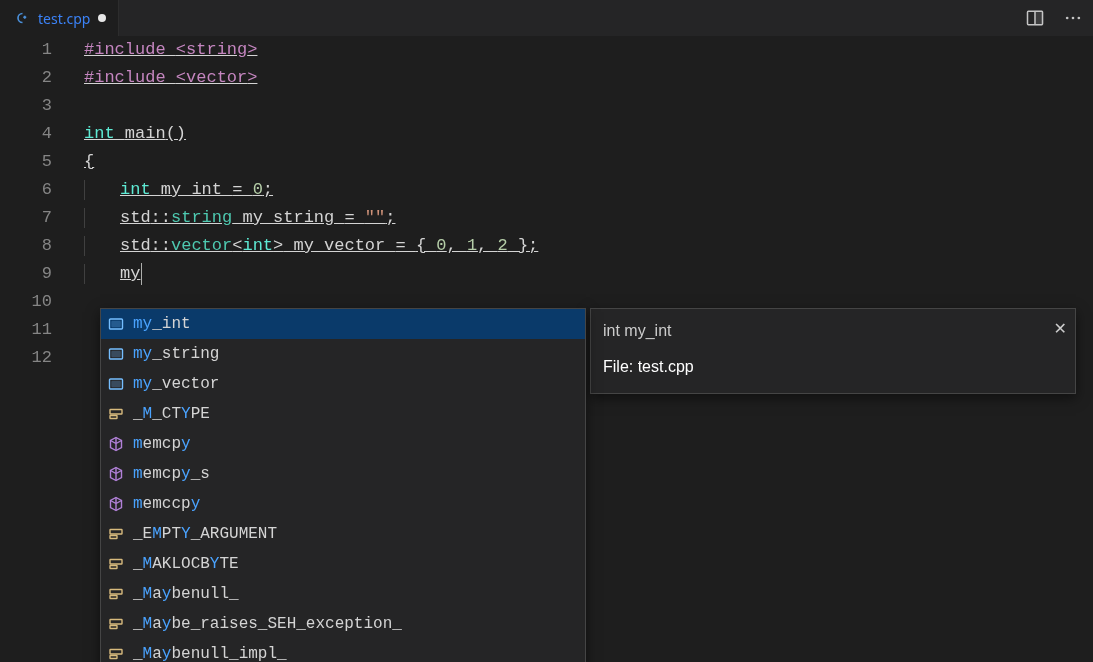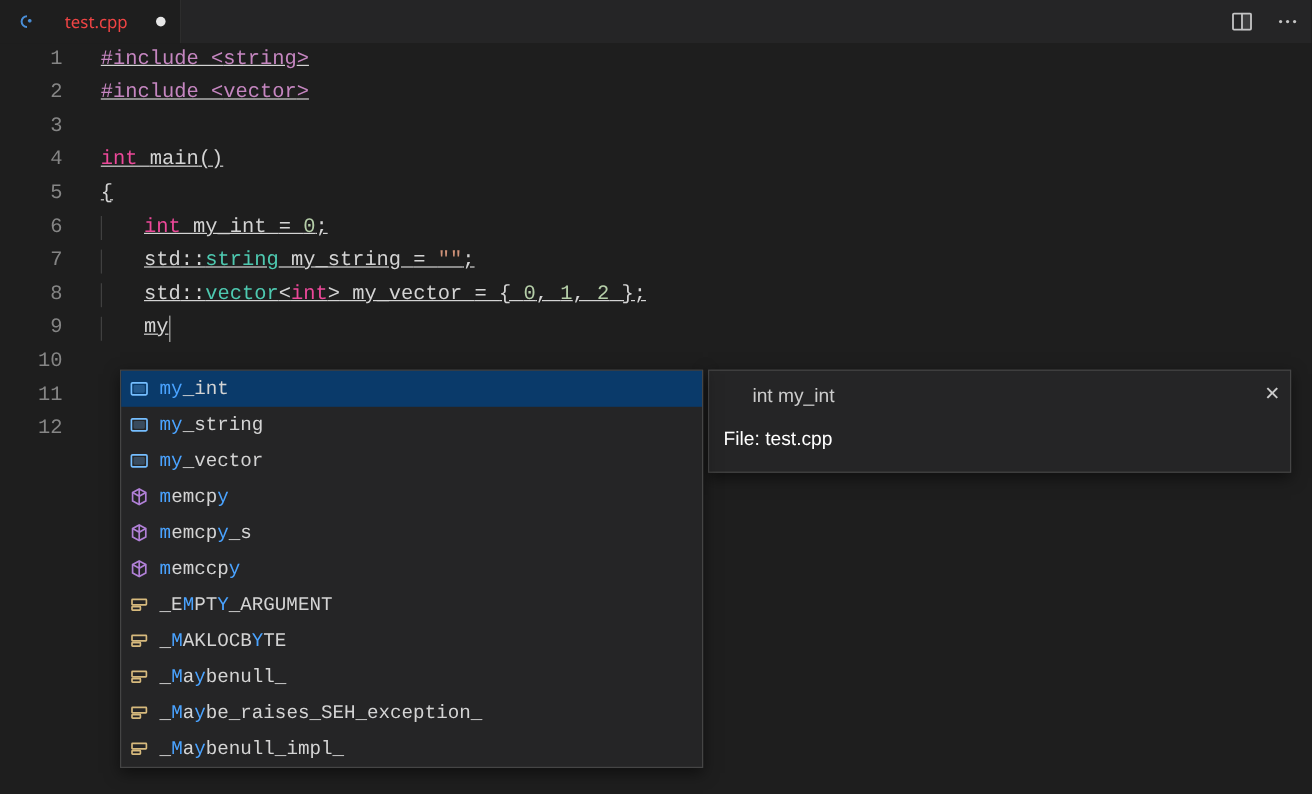--- a/index.html
+++ b/index.html
@@ -17,25 +17,25 @@
     background: #252526;
     display: flex;
     align-items: center;
     justify-content: space-between;
     padding-right: 8px;
   }
   .tabbar-left { display: flex; align-items: center; height: 100%; }
   .tab {
     display: flex;
     align-items: center;
-    gap: 24px;
+    gap: 8px;
     height: 100%;
     padding: 0 12px;
     background: #1e1e1e;
-    color: #ef4444;
+    color: #3b82f6;
     border-right: 1px solid #2d2d2d;
   }
   .tab .file-icon {
     width: 18px; height: 18px;
     display: inline-flex; align-items: center; justify-content: center;
     color: #4a8fd9;
   }
   .tab .dirty {
     width: 8px; height: 8px; border-radius: 50%;
     background: #e7e7e7;
@@ -71,21 +71,21 @@
     flex: 1;
     position: relative;
     padding-left: 14px;
     white-space: pre;
     color: #d4d4d4;
   }
   .code .row { height: 28px; display: flex; align-items: center; text-decoration: underline; }
   .tok-directive { color: #c586c0; }
   .tok-angle     { color: #c586c0; }
   .tok-hdr       { color: #c586c0; }
-  .tok-kw        { color: #ec4899; }
+  .tok-kw        { color: #5eead4; }
   .tok-type      { color: #4ec9b0; }
   .tok-id        { color: #d4d4d4; }
   .tok-punc      { color: #d4d4d4; }
   .tok-op        { color: #d4d4d4; }
   .tok-num       { color: #b5cea8; }
   .tok-str       { color: #ce9178; }
   .guide {
     display: inline-block;
     width: 1px;
     height: 20px;
@@ -145,21 +145,21 @@
     color: #cccccc;
     font-family: "Segoe UI", ui-sans-serif, sans-serif;
     font-size: 16px;
   }
   .suggest-detail .close {
     position: absolute;
     top: 6px; right: 8px;
     color: #cccccc;
     font-size: 16px;
   }
-  .suggest-detail .sig { margin-bottom: 8px; margin-left: 24px; }
+  .suggest-detail .sig { margin-bottom: 8px; }
   .suggest-detail .file { color: #ffffff; }
 </style>
 </head>
 <body>
 
 <div class="tabbar">
   <div class="tabbar-left">
     <div class="tab">
       <span class="file-icon">
         <svg viewBox="0 0 24 24" width="18" height="18" fill="none" stroke="#4a8fd9" stroke-width="2.2">
@@ -229,20 +229,29 @@
         <span class="s-icon">
           <svg viewBox="0 0 16 16" width="16" height="16" fill="none" stroke="#75beff" stroke-width="1.4">
             <rect x="1.5" y="3" width="13" height="10" rx="1"></rect>
             <rect x="4" y="5.5" width="8" height="5" rx="0.5" fill="#75beff" opacity="0.25"></rect>
           </svg>
         </span>
         <span class="s-label"><span class="hl">my</span><span class="reg">_vector</span></span>
       </div>
       <div class="suggest-item">
         <span class="s-icon">
+          <svg viewBox="0 0 16 16" width="16" height="16" fill="none" stroke="#d7ba7d" stroke-width="1.4">
+            <rect x="2" y="3.5" width="12" height="4.5" rx="0.5"></rect>
+            <rect x="2" y="9.5" width="7" height="3" rx="0.5"></rect>
+          </svg>
+        </span>
+        <span class="s-label"><span class="reg">_</span><span class="hl">M</span><span class="reg">_CT</span><span class="hl">Y</span><span class="reg">PE</span></span>
+      </div>
+      <div class="suggest-item">
+        <span class="s-icon">
           <svg viewBox="0 0 16 16" width="16" height="16" fill="none" stroke="#b180d7" stroke-width="1.4">
             <path d="M8 1.5l5.5 3v7l-5.5 3-5.5-3v-7z"></path>
             <path d="M8 1.5v13M2.5 4.5L8 7.5l5.5-3"></path>
           </svg>
         </span>
         <span class="s-label"><span class="hl">m</span><span class="reg">emcp</span><span class="hl">y</span></span>
       </div>
       <div class="suggest-item">
         <span class="s-icon">
           <svg viewBox="0 0 16 16" width="16" height="16" fill="none" stroke="#b180d7" stroke-width="1.4">

